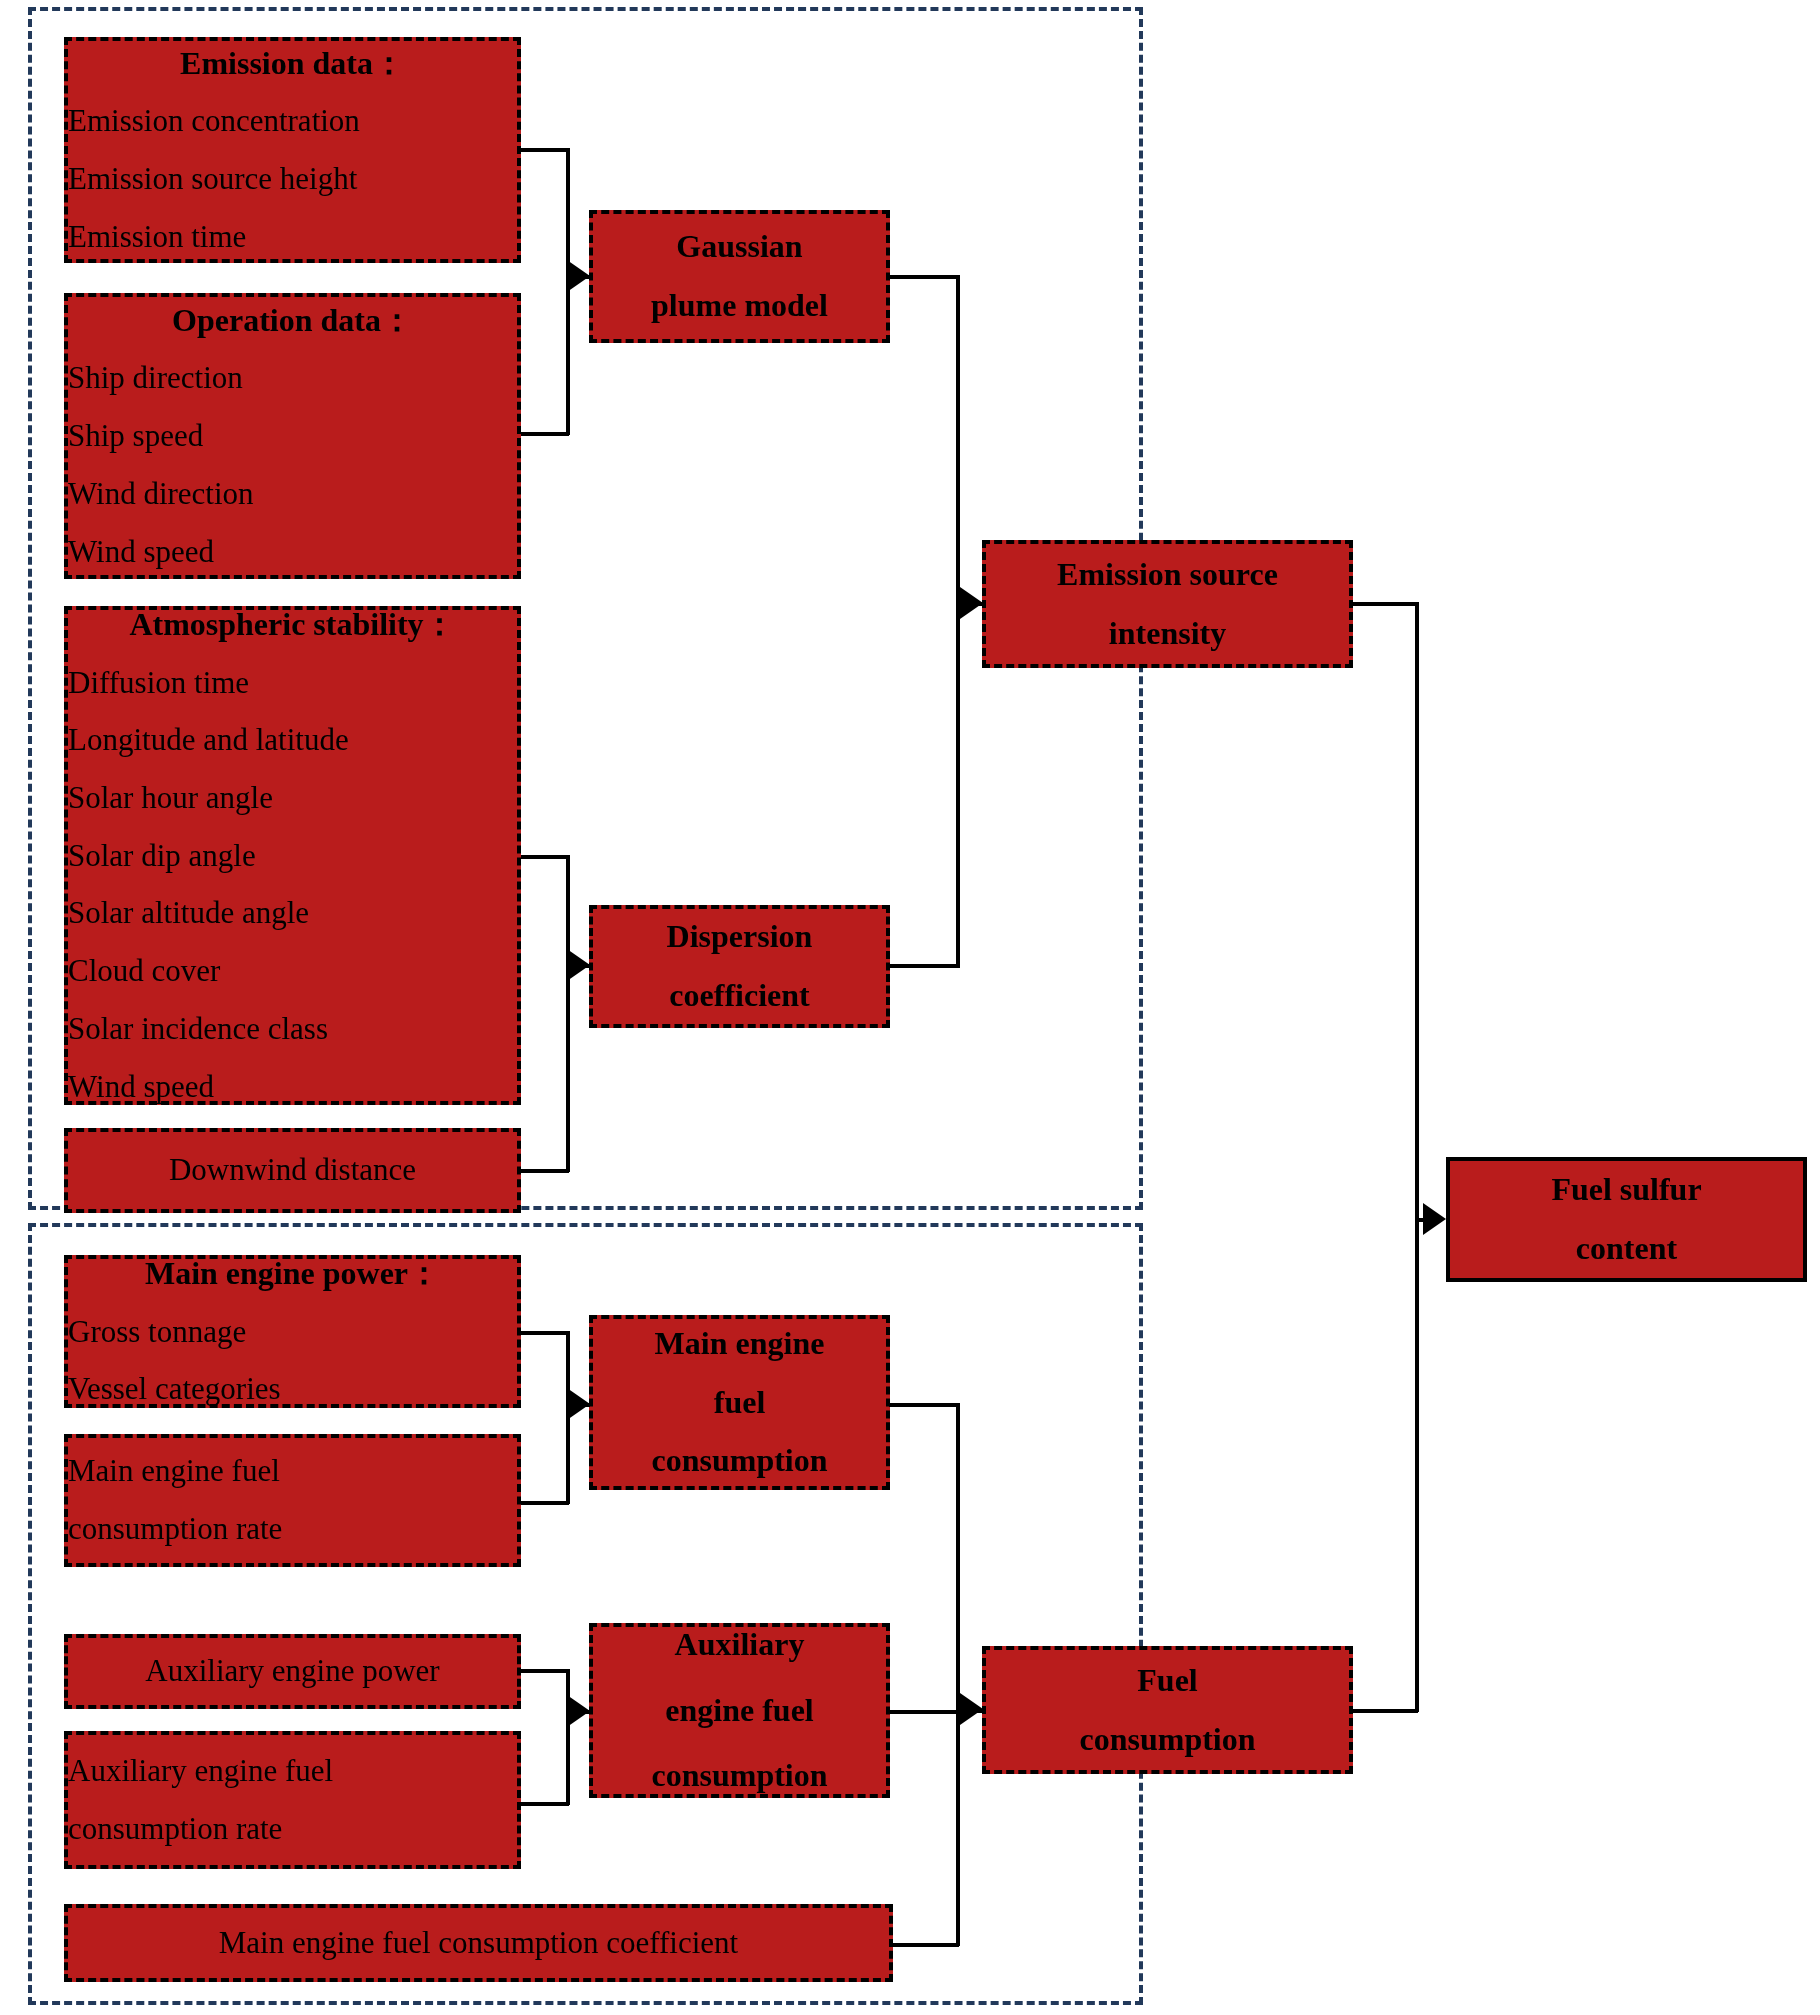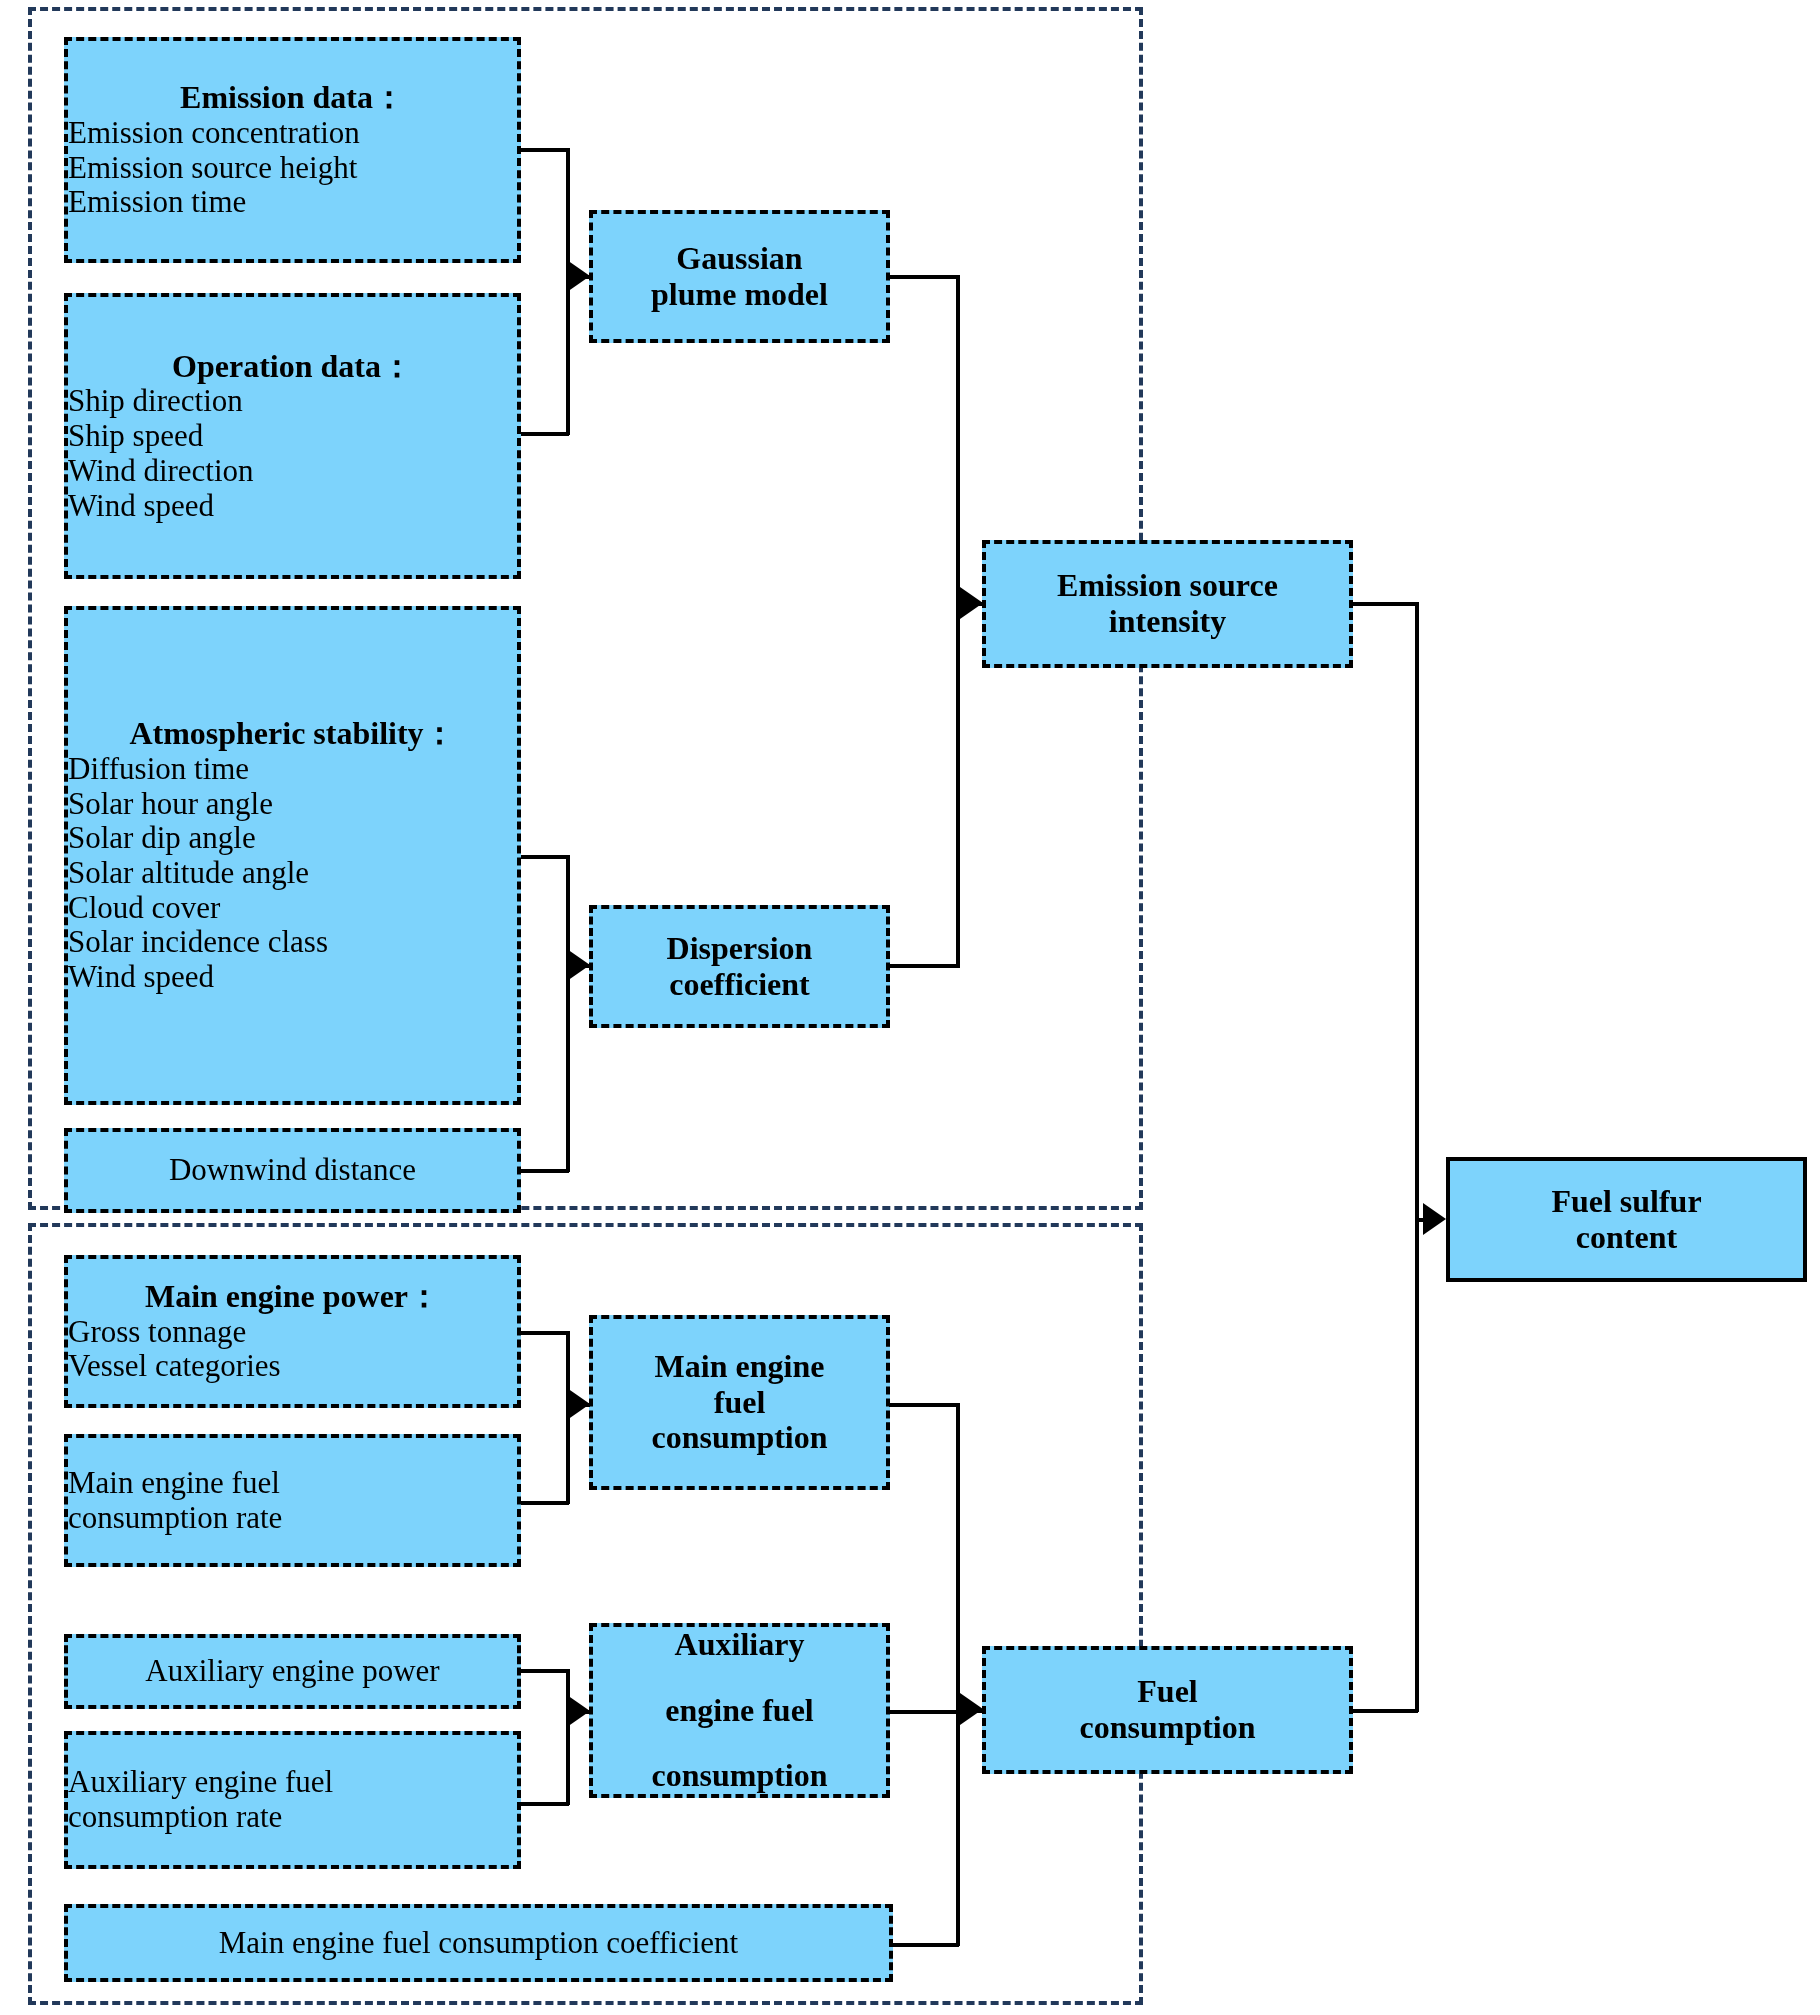--- a/index.html
+++ b/index.html
@@ -23,25 +23,26 @@
     position: absolute;
     border: 4.5px dashed #22395A;
     box-sizing: border-box;
     background: transparent;
   }
   
   .node {
     position: absolute;
     box-sizing: border-box;
     border: 4px dashed #000000;
-    background: #7dd3fc;
+    background: #b91c1c;
     display: flex;
     flex-direction: column;
     justify-content: center;
     line-height: 1.12;
+    gap: 23px;
   }
   .node.solid {
     border: 4px solid #000000;
   }
   .node .ln {
     display: block;
     white-space: nowrap;
   }
   .ttl {
     font-weight: bold;
@@ -82,20 +83,21 @@
     <span class="ln ttl f48">Operation  data：</span>
     <span class="ln r f46">Ship direction</span>
     <span class="ln r f46">Ship speed</span>
     <span class="ln r f46">Wind direction</span>
     <span class="ln r f46">Wind speed</span>
   </div>
 
   <div class="node" style="left:64px; top:606px; width:457px; height:499px;">
     <span class="ln ttl f48">Atmospheric stability：</span>
     <span class="ln r f46">Diffusion time</span>
+    <span class="ln r f46">Longitude and latitude</span>
     <span class="ln r f46">Solar hour angle</span>
     <span class="ln r f46">Solar dip angle</span>
     <span class="ln r f46">Solar altitude angle</span>
     <span class="ln r f46">Cloud cover</span>
     <span class="ln r f46">Solar incidence class</span>
     <span class="ln r f46">Wind speed</span>
   </div>
 
   <div class="node" style="left:64px; top:1128px; width:457px; height:85px;">
     <span class="ln c f46">Downwind distance</span>

